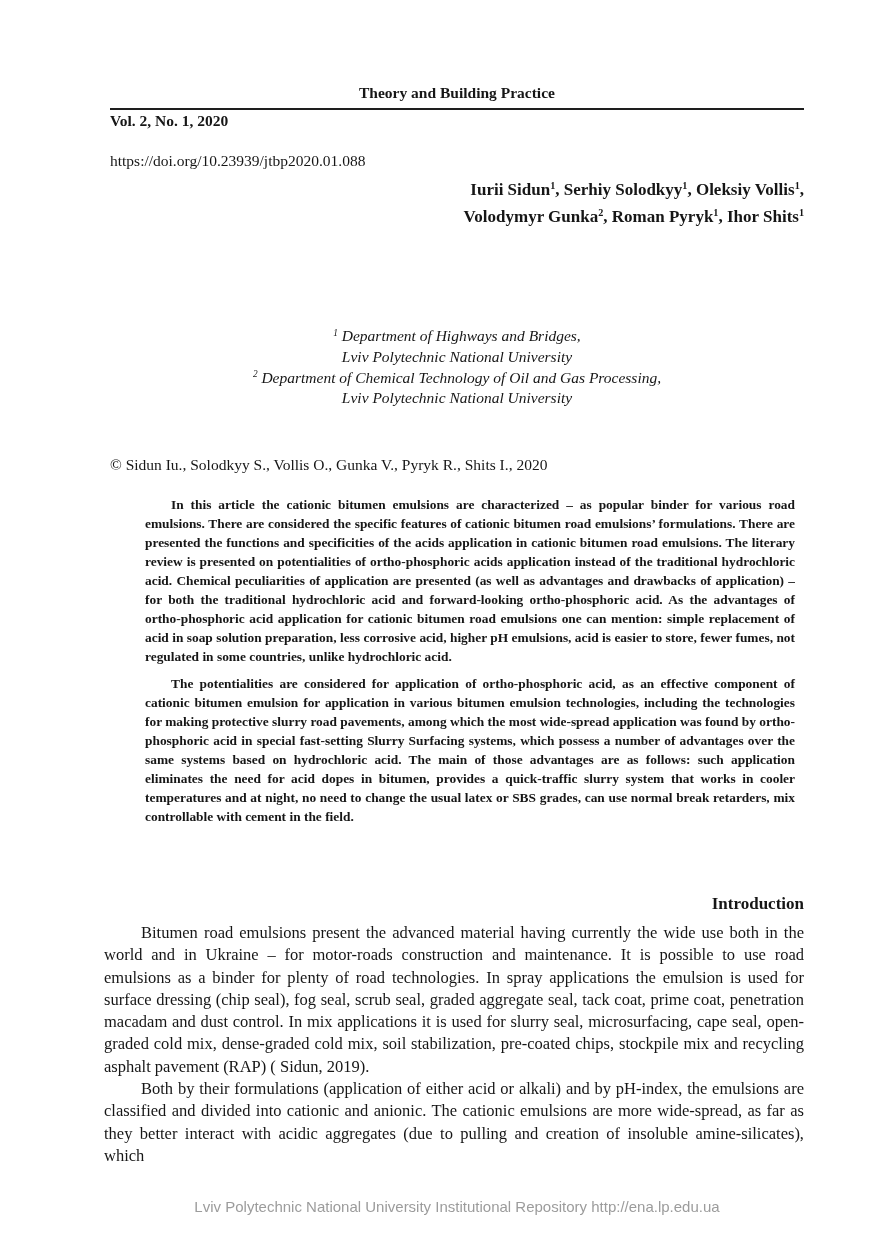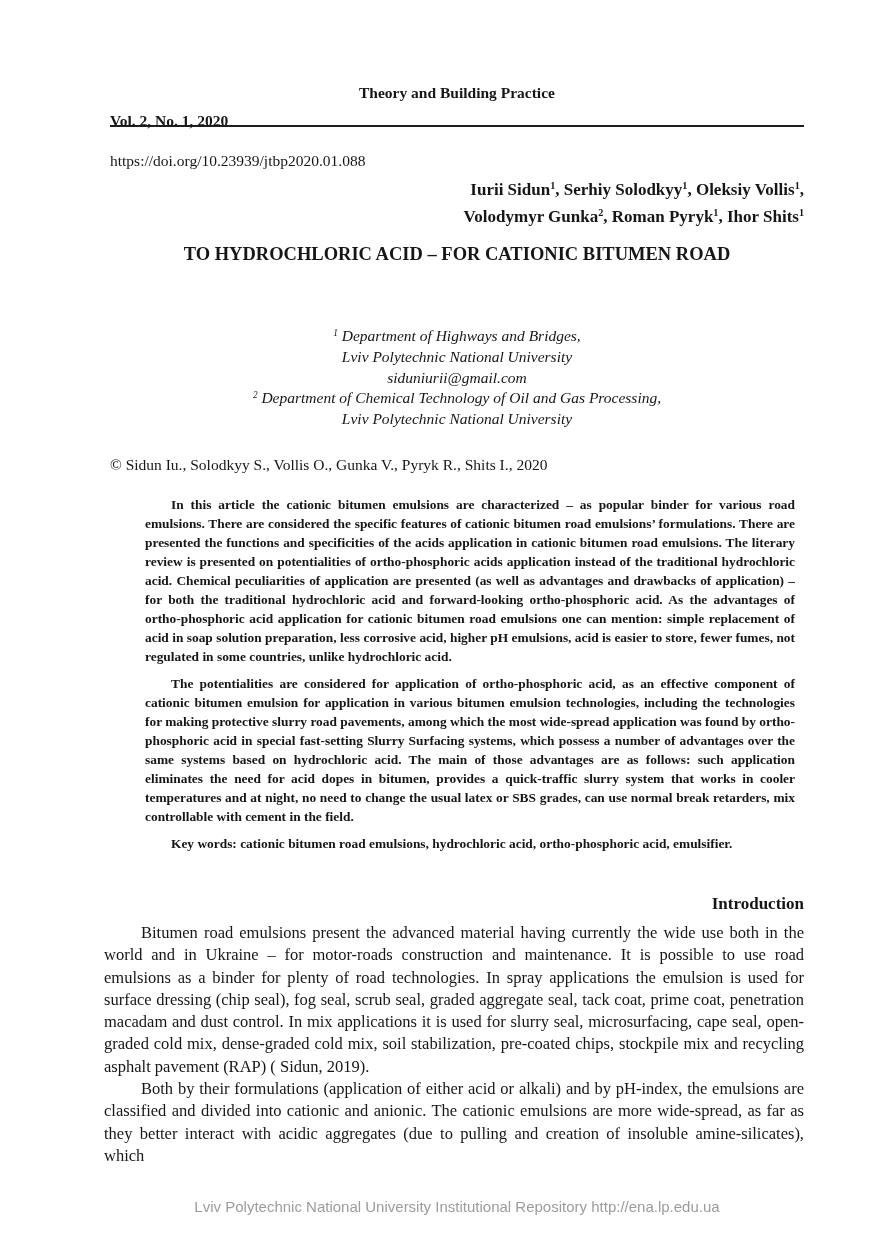--- a/index.html
+++ b/index.html
@@ -13,21 +13,21 @@
   }
   sup.s {
     font-size:60%;
     line-height:0;
     position:relative;
     vertical-align:baseline;
     top:-0.55em;
   }
   .journal-header {
     position:absolute; left:110px; width:694px; top:84px;
-    padding-bottom:23px;
+    padding-bottom:6px;
     border-bottom:2.5px solid #1e1e1e;
     text-align:center; font-weight:bold; font-size:15.5px;
   }
   .volume {
     position:absolute; left:110px; top:112px;
     font-weight:bold; font-size:15.5px;
   }
   .doi {
     position:absolute; left:110px; top:152px;
     font-size:15.5px;
@@ -82,37 +82,34 @@
   <div class="volume">Vol. 2, No. 1, 2020</div>
 
   <div class="doi">https://doi.org/10.23939/jtbp2020.01.088</div>
 
   <div class="authors">
     <div><span>Iurii Sidun</span><sup class="s">1</sup><span>, </span><span>Serhiy Solodkyy</span><sup class="s">1</sup><span>, </span><span>Oleksiy Vollis</span><sup class="s">1</sup><span>,</span></div>
     <div><span>Volodymyr Gunka</span><sup class="s">2</sup><span>, </span><span>Roman Pyryk</span><sup class="s">1</sup><span>, </span><span>Ihor Shits</span><sup class="s">1</sup><span></span></div>
   </div>
 
   <div class="article-title">
-    <div>TO HYDROCHLORIC ACID – FOR CATIONIC BITUMEN ROAD</div>
   </div>
 
   <div class="affiliations">
     <div><sup class="s">1</sup><span> Department of Highways and Bridges,</span></div>
     <div><sup class="s"></sup><span>Lviv Polytechnic National University</span></div>
-    <div><sup class="s"></sup><span>siduniurii@gmail.com</span></div>
     <div><sup class="s">2</sup><span> Department of Chemical Technology of Oil and Gas Processing,</span></div>
     <div><sup class="s"></sup><span>Lviv Polytechnic National University</span></div>
   </div>
 
   <div class="copyright">© Sidun Iu., Solodkyy S., Vollis O., Gunka V., Pyryk  R., Shits I., 2020</div>
 
   <div class="abstract">
     <p>In this article the cationic bitumen emulsions are characterized – as popular binder for various road emulsions. There are considered the specific features of cationic bitumen road emulsions’ formulations. There are presented the functions and specificities of the acids application in cationic bitumen road emulsions. The literary review is presented on potentialities of ortho-phosphoric acids application instead of the traditional hydrochloric acid. Chemical peculiarities of application are presented (as well as advantages and drawbacks of application) – for both the traditional hydrochloric acid and forward-looking ortho-phosphoric acid. As the advantages of ortho-phosphoric acid application for cationic bitumen road emulsions one can mention: simple replacement of acid in soap solution preparation, less corrosive acid, higher pH emulsions, acid is easier to store, fewer fumes, not regulated in some countries, unlike hydrochloric acid.</p>
     <p>The potentialities are considered for application of ortho-phosphoric acid, as an effective component of cationic bitumen emulsion for application in various bitumen emulsion technologies, including the technologies for making protective slurry road pavements, among which the most wide-spread application was found by ortho-phosphoric acid in special fast-setting Slurry Surfacing systems, which possess a number of advantages over the same systems based on hydrochloric acid. The main of those advantages are as follows: such application eliminates the need for acid dopes in bitumen, provides a quick-traffic slurry system that works in cooler temperatures and at night, no need to change the usual latex or SBS grades, can use normal break retarders, mix controllable with cement in the field.</p>
-    <p>Key words: cationic bitumen road emulsions, hydrochloric acid, ortho-phosphoric acid, emulsifier.</p>
   </div>
 
   <div class="intro-heading">Introduction</div>
 
   <div class="body-text">
     <p>Bitumen road emulsions present the advanced material having currently the wide use both in the world and in Ukraine – for motor-roads construction and maintenance. It is possible to use road emulsions as a binder for plenty of road technologies. In spray applications the emulsion is used for surface dressing (chip seal), fog seal, scrub seal, graded aggregate seal, tack coat, prime coat, penetration macadam and dust control. In mix applications it is used for slurry seal, microsurfacing, cape seal, open-graded cold mix, dense-graded cold mix, soil stabilization, pre-coated chips, stockpile mix and recycling asphalt pavement (RAP) ( Sidun, 2019).</p>
     <p>Both by their formulations (application of either acid or alkali) and by pH-index, the emulsions are classified and divided into cationic and anionic. The cationic emulsions are more wide-spread, as far as they better interact with acidic aggregates (due to pulling and creation of insoluble amine-silicates), which</p>
   </div>
 
   <div class="footer">

